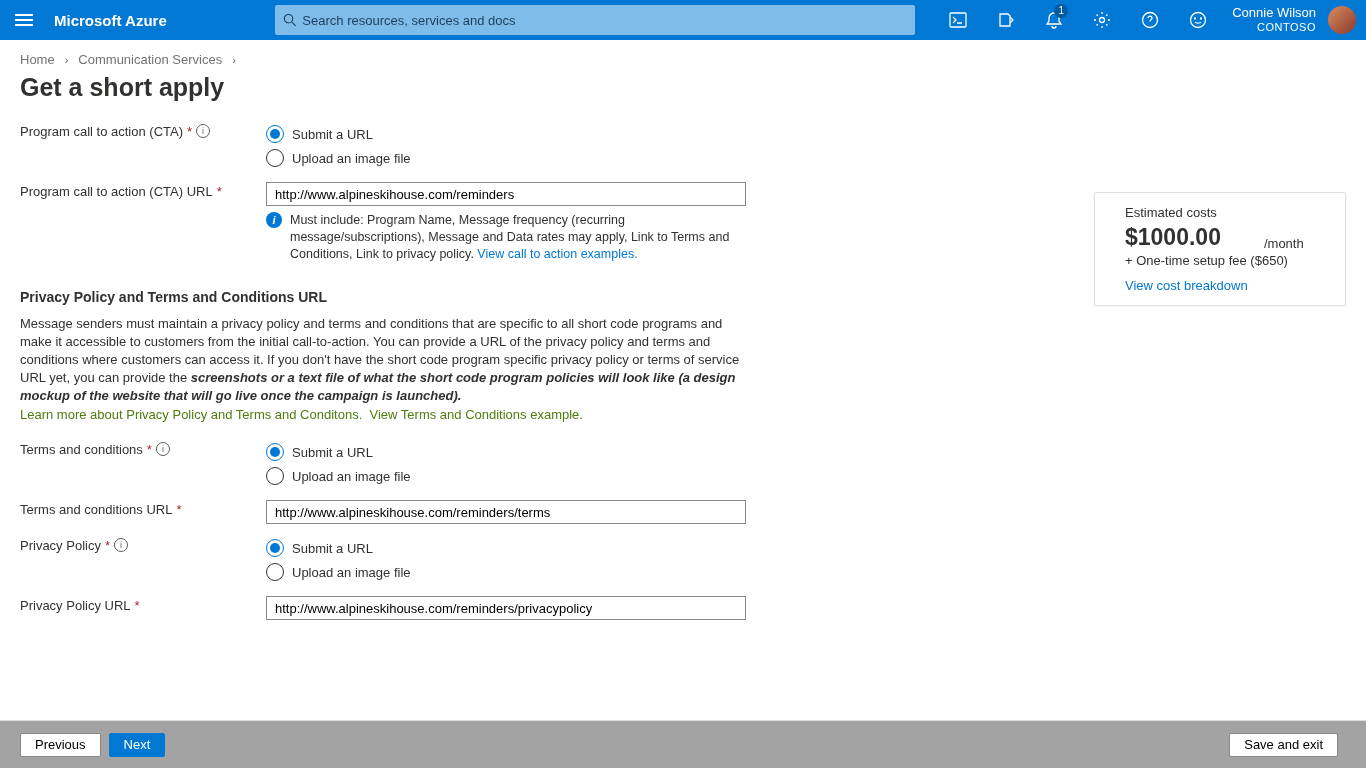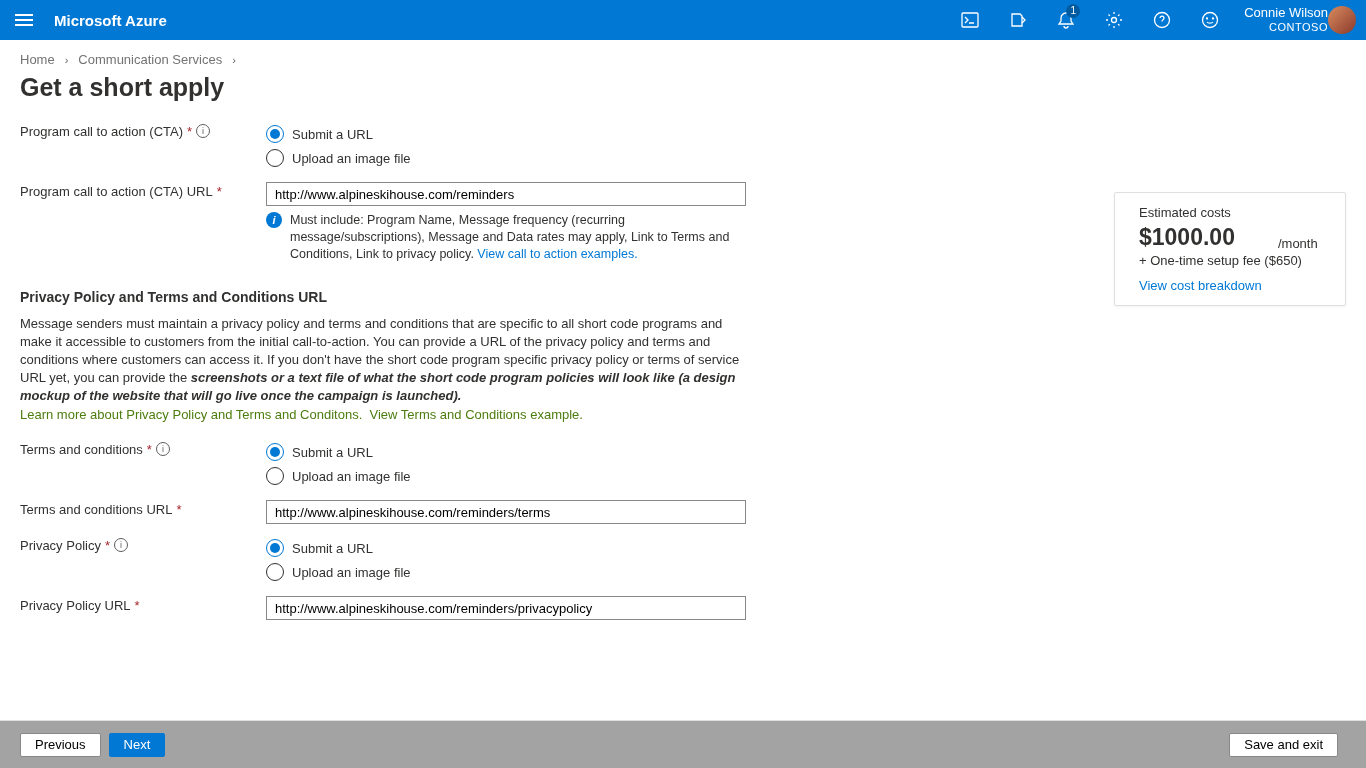--- a/index.html
+++ b/index.html
@@ -12,21 +12,21 @@
 .brand { font-size: 15px; font-weight: 600; padding: 0 16px 0 6px; }
 .search { flex: 0 0 640px; margin-left: 92px; height: 30px; background: #7fbce9; border-radius: 2px; display: flex; align-items: center; padding: 0 8px; gap: 6px; }
 .search svg { width: 14px; height: 14px; fill: #1b3f5c; }
 .search input { background: transparent; border: none; outline: none; color: #1b3f5c; font-size: 13px; width: 100%; }
 .search input::placeholder { color: #1b3f5c; }
 .header-spacer { flex: 1; }
 .hdr-icons { display: flex; align-items: center; height: 100%; }
 .hdr-icon { width: 48px; display: flex; justify-content: center; align-items: center; height: 100%; cursor: pointer; position: relative; }
 .hdr-icon svg { width: 18px; height: 18px; }
 .badge { position: absolute; top: 4px; right: 10px; background: #005ba1; color: #fff; font-size: 10px; border-radius: 8px; padding: 0 4px; min-width: 14px; text-align: center; line-height: 14px; }
-.user { display: flex; align-items: center; gap: 0; padding: 0 10px; cursor: pointer; }
+.user { display: flex; align-items: center; gap: 12px; padding: 0 10px; cursor: pointer; }
 .user-txt { text-align: right; line-height: 14px; }
 .user-name { font-size: 13px; }
 .user-tenant { font-size: 11px; letter-spacing: 0.5px; }
 .avatar { width: 28px; height: 28px; border-radius: 50%; background: linear-gradient(135deg,#d98b5f,#8b3a2b); }
 
 
 .content { padding: 12px 20px 0 20px; height: 680px; position: relative; }
 .breadcrumb { font-size: 13px; display: flex; align-items: center; gap: 10px; margin-bottom: 6px; }
 .breadcrumb a { color: #737373; text-decoration: none; cursor: pointer; }
 .breadcrumb .sep { color: #605e5c; font-size: 11px; }
@@ -50,21 +50,21 @@
 
 .section-h { font-weight: 600; font-size: 14px; margin-top: 10px; margin-bottom: 10px; }
 .para { font-size: 13px; line-height: 18px; width: 720px; margin-bottom: 2px; }
 .para b { font-style: italic; font-weight: 700; }
 .links-row { font-size: 13px; margin-bottom: 18px; }
 .links-row a { color: #4d7c0f; text-decoration: none; cursor: pointer; }
 
 .gap-top { margin-top: 12px; }
 
 
-.cost { position: absolute; right: 20px; top: 152px; width: 232px; border: 1px solid #e1dfdd; border-radius: 2px; padding: 12px 24px; box-shadow: 0 1px 3px rgba(0,0,0,0.05); }
+.cost { position: absolute; right: 20px; top: 152px; width: 252px; border: 1px solid #e1dfdd; border-radius: 2px; padding: 12px 30px; box-shadow: 0 1px 3px rgba(0,0,0,0.05); }
 .cost .t1 { font-size: 13px; margin-bottom: 4px; }
 .cost .amt { font-size: 23px; font-weight: 600; display: flex; align-items: flex-end; gap: 43px; }
 .cost .per { font-size: 13px; font-weight: 400; }
 .cost .fee { font-size: 13px; margin-top: 2px; }
 .cost a { color: #0078d4; text-decoration: none; font-size: 13px; display: inline-block; margin-top: 10px; cursor: pointer; }
 
 
 .footer { position: absolute; bottom: 0; left: 0; right: 0; height: 48px; border-top: 1px solid #e1dfdd; display: flex; align-items: center; padding: 0 20px; background: #a3a3a3; }
 .btn { height: 24px; padding: 0 14px; font-size: 13px; border-radius: 2px; cursor: pointer; }
 .btn.sec { background: #fff; border: 1px solid #8a8886; margin-right: 8px; }
@@ -76,20 +76,27 @@
 
 <div class="header">
   <div class="hamburger">
     <svg viewBox="0 0 18 18" fill="#fff">
         <rect y="3" width="18" height="2"></rect>
         <rect y="8" width="18" height="2"></rect>
         <rect y="13" width="18" height="2"></rect>
       </svg>
   </div>
   <div class="brand">Microsoft Azure</div>
+  <div class="search">
+    <svg viewBox="0 0 16 16">
+        <circle cx="6.5" cy="6.5" r="5" fill="none" stroke="#1b3f5c" stroke-width="1.3"></circle>
+        <line x1="10.5" y1="10.5" x2="15" y2="15" stroke="#1b3f5c" stroke-width="1.3"></line>
+      </svg>
+    <input type="text" placeholder="Search resources, services and docs" style="">
+  </div>
   <div class="header-spacer"></div>
   <div class="hdr-icons">
     <div class="hdr-icon">
         <svg viewBox="0 0 18 18" fill="none" stroke="#fff" stroke-width="1.3">
           <rect x="1" y="2" width="16" height="14" rx="1"></rect>
           <path d="M4 6l3 3-3 3M8 12h5"></path>
         </svg>
       </div>
     <div class="hdr-icon">
         <svg viewBox="0 0 18 18" fill="none" stroke="#fff" stroke-width="1.3">

